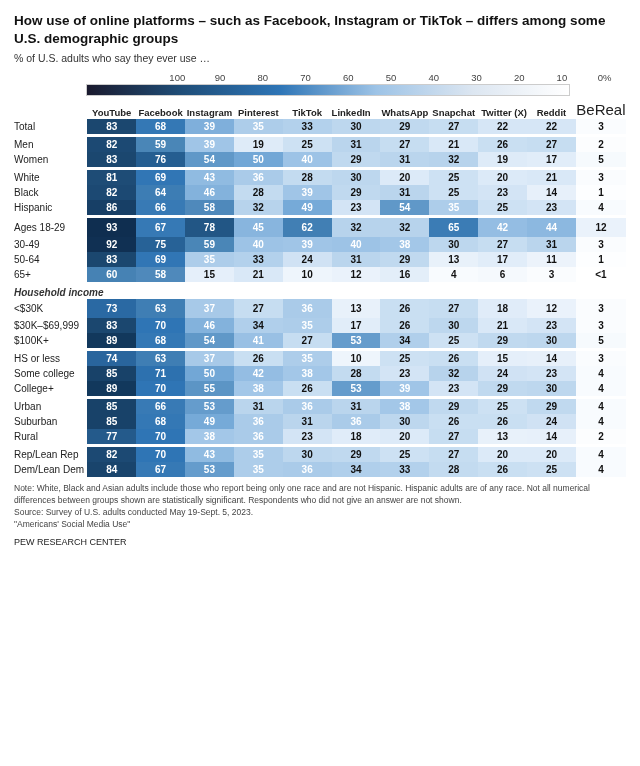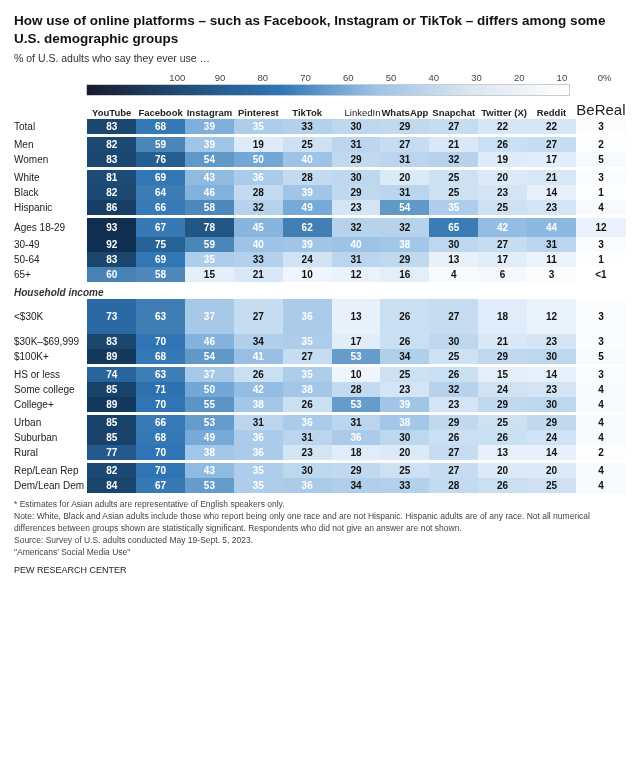--- a/index.html
+++ b/index.html
@@ -132,21 +132,21 @@
 
 <table>
   <thead id="table-head">
   <tr>
         <th style="width: 72px;"></th>
         <th style="width: 48px; font-size: 9.5px; font-weight: bold; text-align: center;">YouTube</th>
         <th style="width: 48px; font-size: 9.5px; font-weight: bold; text-align: center;">Facebook</th>
         <th style="width: 48px; font-size: 9.5px; font-weight: bold; text-align: center;">Instagram</th>
         <th style="width: 48px; font-size: 9.5px; font-weight: bold; text-align: center;">Pinterest</th>
         <th style="width: 48px; font-size: 9.5px; font-weight: bold; text-align: center;">TikTok</th>
-        <th style="width: 48px; font-size: 9.5px; font-weight: normal; text-align: right;">LinkedIn</th>
+        <th style="width: 48px; font-size: 9.5px; font-weight: bold; text-align: left;">LinkedIn</th>
         <th style="width: 48px; font-size: 9.5px; font-weight: bold; text-align: center;">WhatsApp</th>
         <th style="width: 48px; font-size: 9.5px; font-weight: bold; text-align: center;">Snapchat</th>
         <th style="width: 48px; font-size: 9.5px; font-weight: bold; text-align: right;">Twitter (X)</th>
         <th style="width: 48px; font-size: 9.5px; font-weight: bold; text-align: center;">Reddit</th>
         <th style="width: 48px; font-size: 15px; font-weight: normal; text-align: center; margin-top: 12px;">BeReal</th>
       </tr>
     </thead>
   <tbody id="table-body">
   <tr>
         <td>Total</td>
@@ -295,21 +295,21 @@
         <td style="background: rgb(248, 251, 254); color: rgb(17, 17, 17); padding: 2px 1px; font-size: 10px;">4</td>
         <td style="background: rgb(245, 249, 253); color: rgb(17, 17, 17); padding: 2px 1px; font-size: 10px;">6</td>
         <td style="background: rgb(250, 252, 254); color: rgb(17, 17, 17); padding: 2px 1px; font-size: 10px;">3</td>
         <td style="background: rgb(255, 255, 255); color: rgb(17, 17, 17); padding: 2px 1px; font-size: 10px;">&lt;1</td>
       </tr>
       <tr class="section-header">
         <td colspan="12" style="font-style: italic; font-weight: bold; font-size: 10px; color: rgb(51, 51, 51); background: rgb(255, 255, 255); padding-top: 5px;">Household income</td>
       </tr>
       <tr>
         <td>&lt;$30K</td>
-        <td style="background: rgb(42, 105, 163); color: rgb(255, 255, 255); padding: 12px 1px; font-size: 10px;">73</td>
+        <td style="background: rgb(42, 105, 163); color: rgb(255, 255, 255); padding: 4px 1px; font-size: 10px;">73</td>
         <td style="background: rgb(63, 126, 180); color: rgb(255, 255, 255); padding: 2px 1px; font-size: 10px;">63</td>
         <td style="background: rgb(167, 201, 232); color: rgb(255, 255, 255); padding: 2px 1px; font-size: 10px;">37</td>
         <td style="background: rgb(198, 221, 241); color: rgb(17, 17, 17); padding: 2px 1px; font-size: 10px;">27</td>
         <td style="background: rgb(170, 203, 233); color: rgb(255, 255, 255); padding: 2px 1px; font-size: 10px;">36</td>
         <td style="background: rgb(232, 241, 250); color: rgb(17, 17, 17); padding: 2px 1px; font-size: 10px;">13</td>
         <td style="background: rgb(201, 223, 242); color: rgb(17, 17, 17); padding: 2px 1px; font-size: 10px;">26</td>
         <td style="background: rgb(198, 221, 241); color: rgb(17, 17, 17); padding: 2px 1px; font-size: 10px;">27</td>
         <td style="background: rgb(224, 236, 249); color: rgb(17, 17, 17); padding: 2px 1px; font-size: 10px;">18</td>
         <td style="background: rgb(234, 242, 251); color: rgb(17, 17, 17); padding: 2px 1px; font-size: 10px;">12</td>
         <td style="background: rgb(250, 252, 254); color: rgb(17, 17, 17); padding: 2px 1px; font-size: 10px;">3</td>
@@ -460,21 +460,20 @@
         <td style="background: rgb(179, 209, 236); color: rgb(17, 17, 17); padding: 2px 1px; font-size: 10px;">33</td>
         <td style="background: rgb(195, 219, 240); color: rgb(17, 17, 17); padding: 2px 1px; font-size: 10px;">28</td>
         <td style="background: rgb(201, 223, 242); color: rgb(17, 17, 17); padding: 2px 1px; font-size: 10px;">26</td>
         <td style="background: rgb(205, 225, 243); color: rgb(17, 17, 17); padding: 2px 1px; font-size: 10px;">25</td>
         <td style="background: rgb(248, 251, 254); color: rgb(17, 17, 17); padding: 2px 1px; font-size: 10px;">4</td>
       </tr>
     </tbody>
 </table>
 
 <div class="footnotes" id="footnotes-container">
-<p>* Estimates for Asian adults are representative of English speakers only.</p>
     <p>Note: White, Black and Asian adults include those who report being only one race and are not Hispanic. Hispanic adults are of any race. Not all numerical differences between groups shown are statistically significant. Respondents who did not give an answer are not shown.</p>
     <p>Source: Survey of U.S. adults conducted May 19-Sept. 5, 2023.</p>
     <p>"Americans' Social Media Use"</p>
   </div>
 
 <div class="pew-logo">
   <span>PEW RESEARCH CENTER</span>
 </div>
 
 </body></html>

